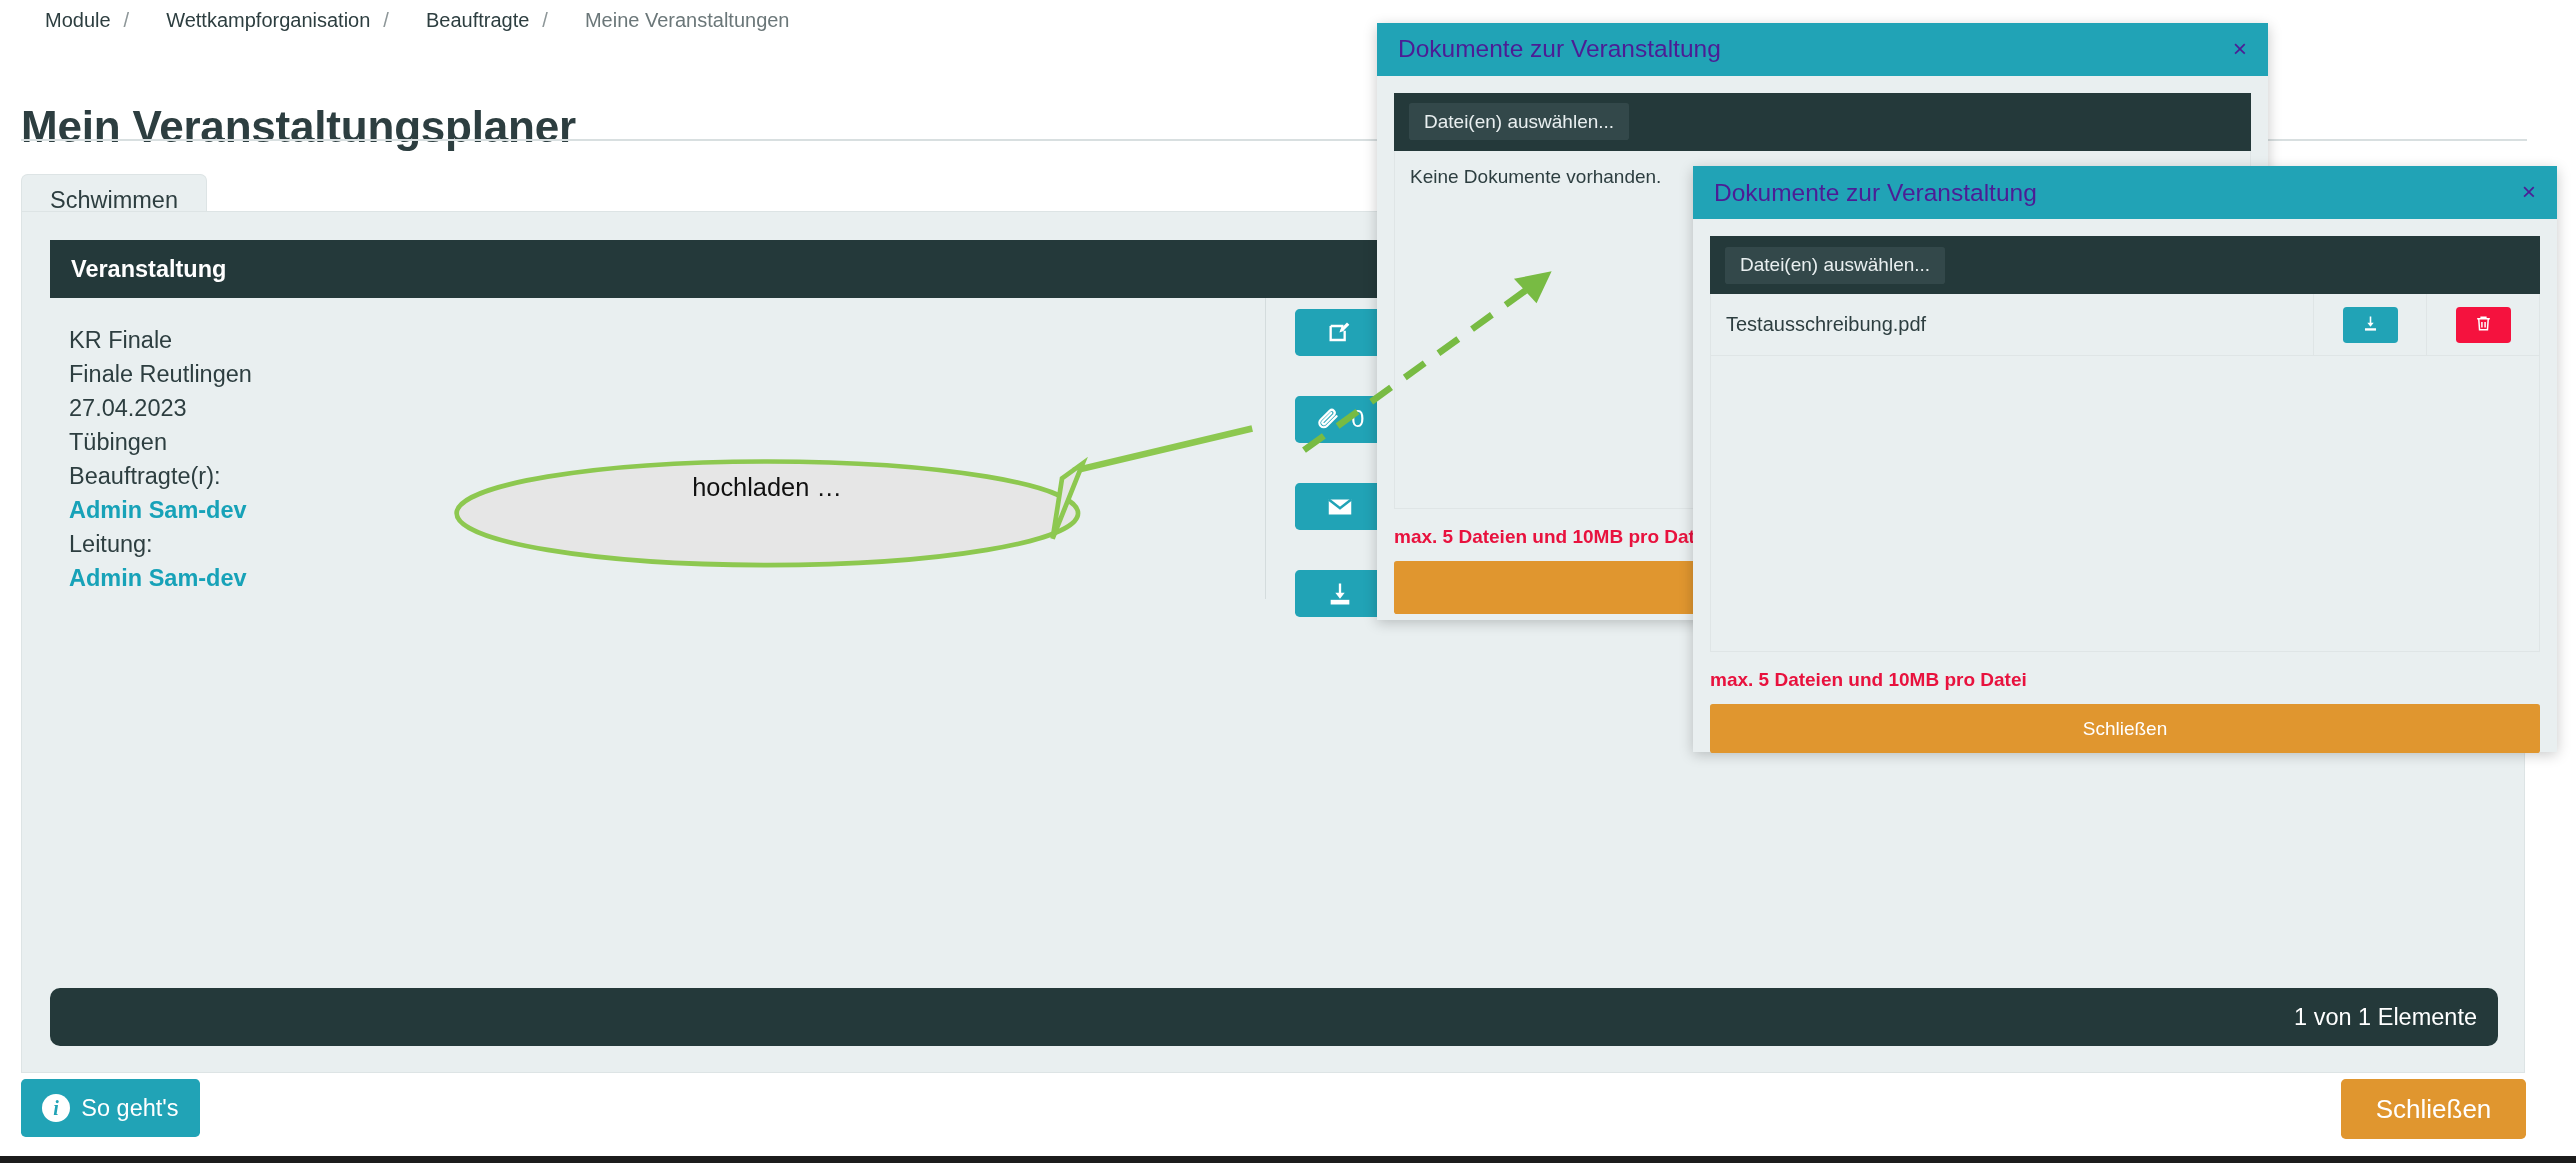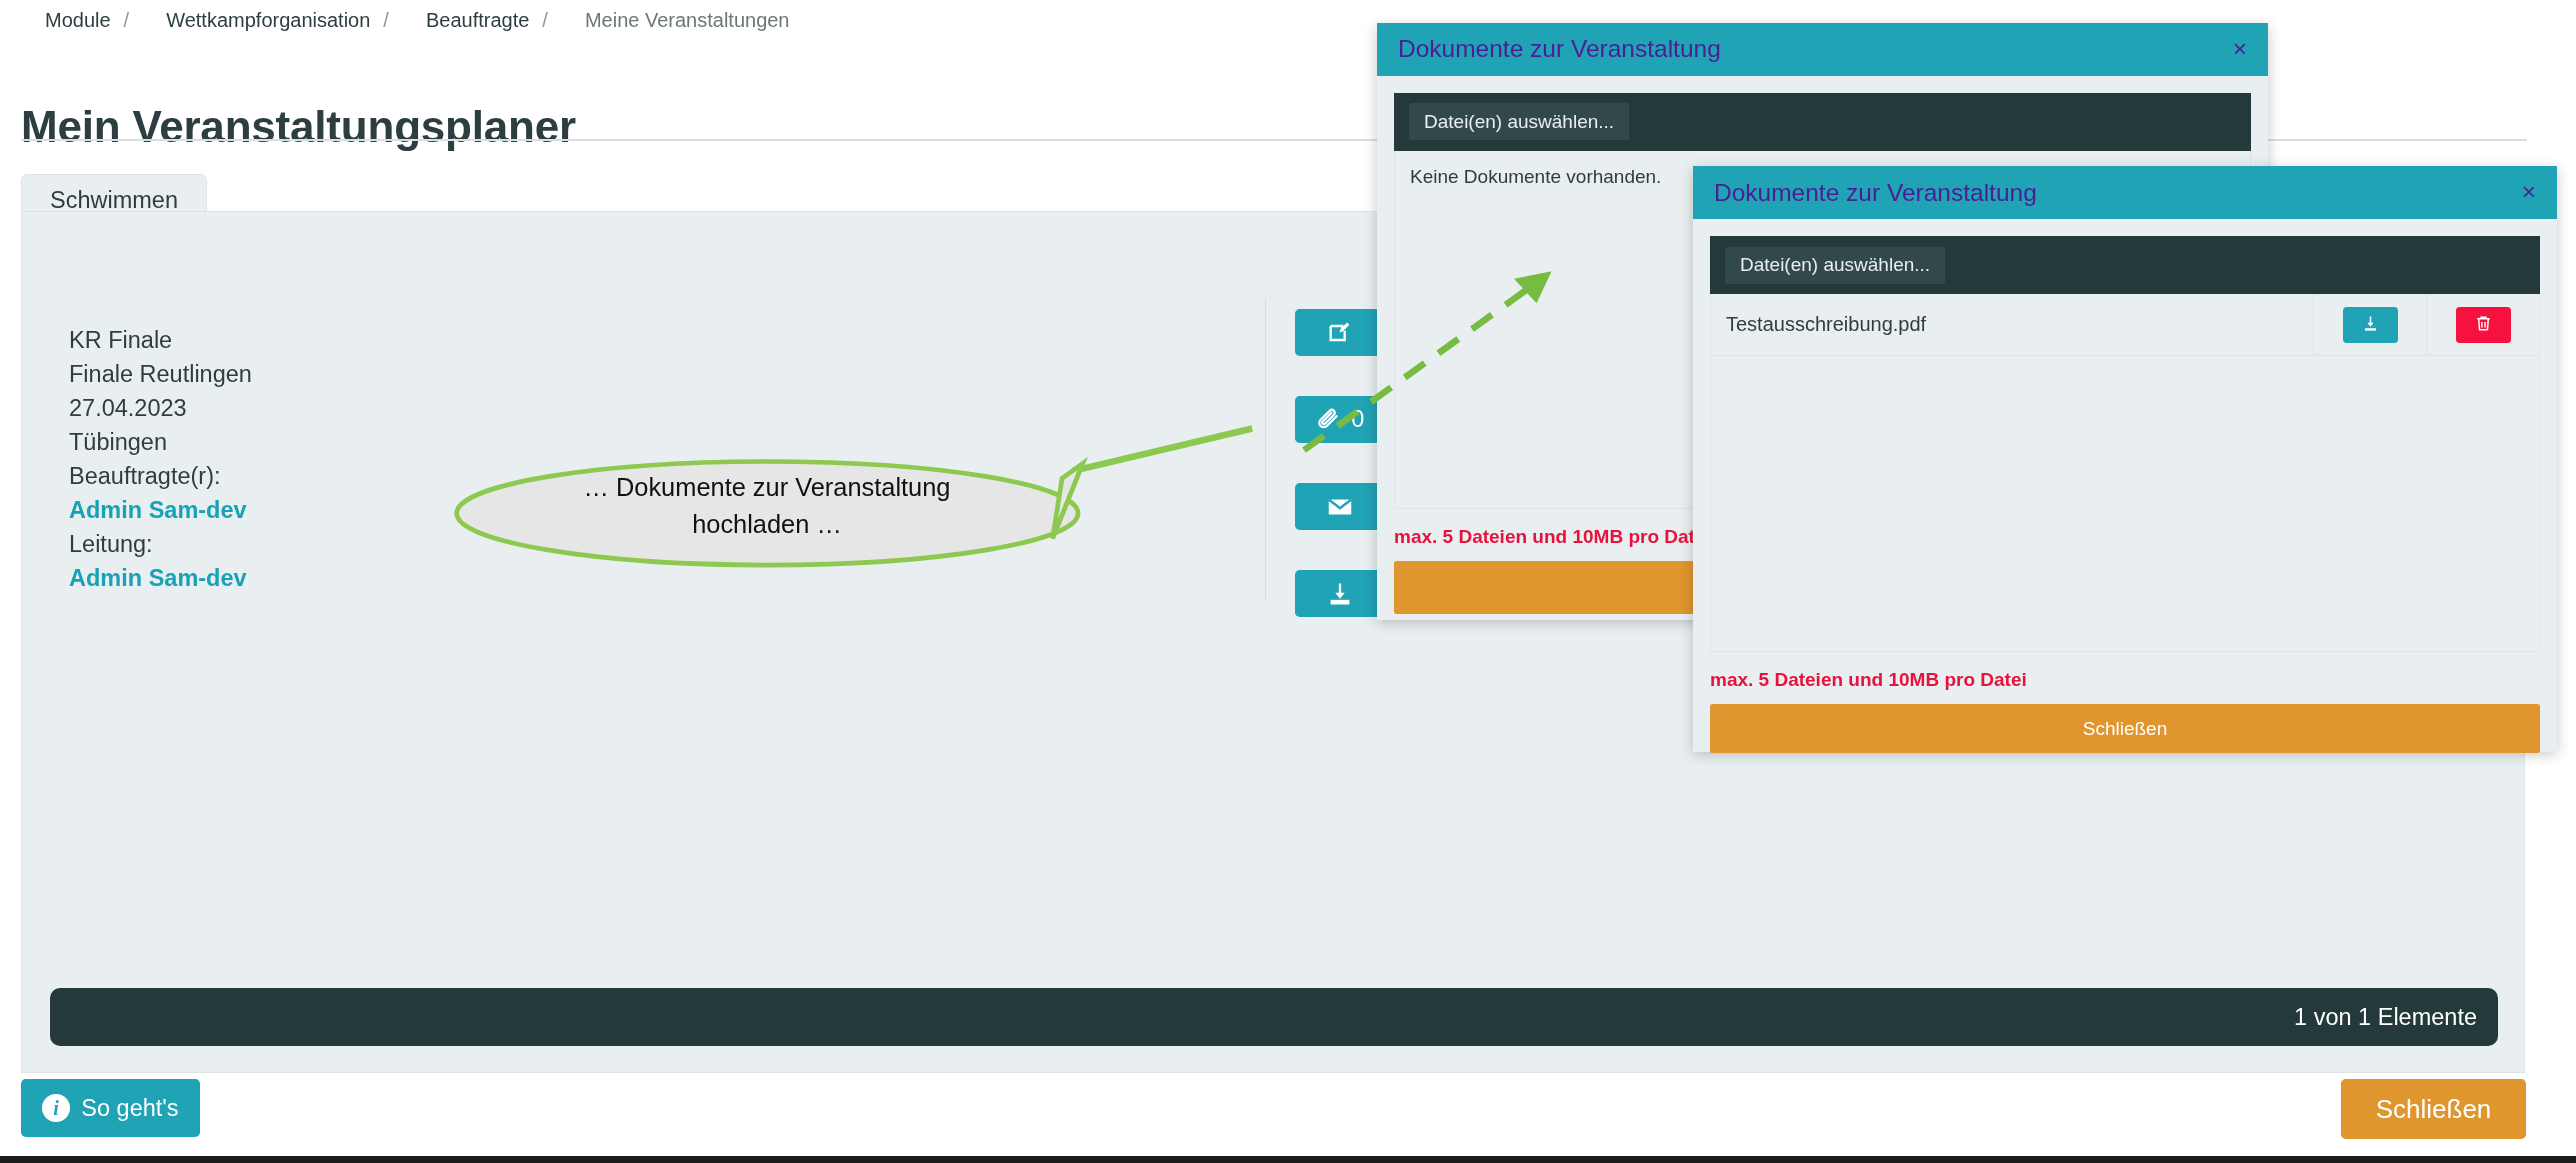--- a/index.html
+++ b/index.html
@@ -206,20 +206,21 @@
   <h1 class="page-title">Mein Veranstaltungsplaner</h1>
   <div class="title-rule"></div>
 
   <div class="tabstrip">
     <div class="tab">Schwimmen</div>
   </div>
 
   <section class="panel">
     <div class="panel-inner">
 
+      <div class="card-header">Veranstaltung</div>
 
       <div class="card-body">
 
         <div class="details">
           <div>KR Finale</div>
           <div>Finale Reutlingen</div>
           <div>27.04.2023</div>
           <div>Tübingen</div>
           <div>Beauftragte(r):</div>
           <div class="link">Admin Sam-dev</div>
@@ -348,18 +349,17 @@
     <path d="M1140 500 L1330 455" stroke="#8dc850" stroke-width="7" fill="none"></path>
 
     <ellipse cx="815" cy="545" rx="330" ry="55" fill="#e6e6e6" stroke="#8dc850" stroke-width="5"></ellipse>
     <path d="M1128 508 L1150 492 L1118 572 Z" fill="#e6e6e6" stroke="#8dc850" stroke-width="5"></path>
 
     <line x1="1385" y1="478" x2="1625" y2="305" stroke="#78bb43" stroke-width="7" stroke-dasharray="26 18"></line>
     <path d="M1648 288 L1608 296 L1632 322 Z" fill="#78bb43"></path>
   </svg>
 
   <div class="callout-text">
-    <div>… Dokumente zur Veranstaltung</div>
     <div>hochladen …</div>
   </div>
 
 </div>
 
 
 </body></html>

